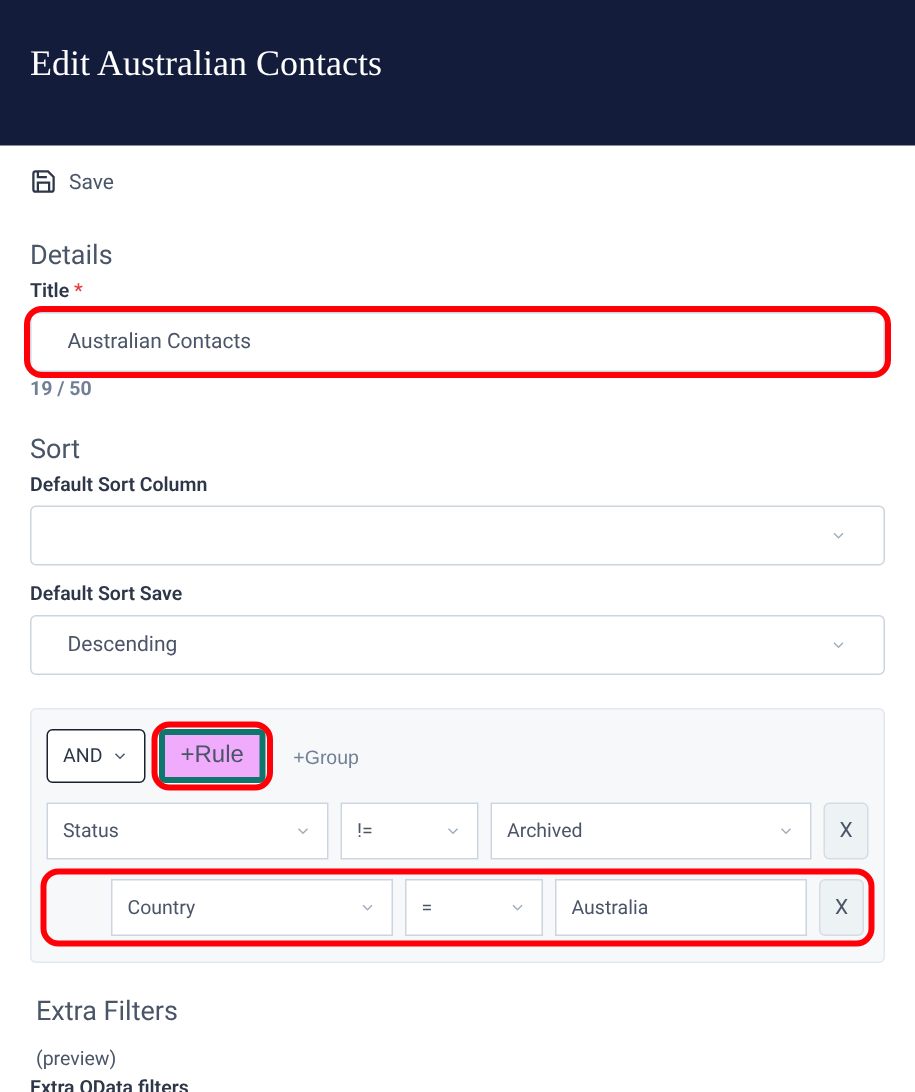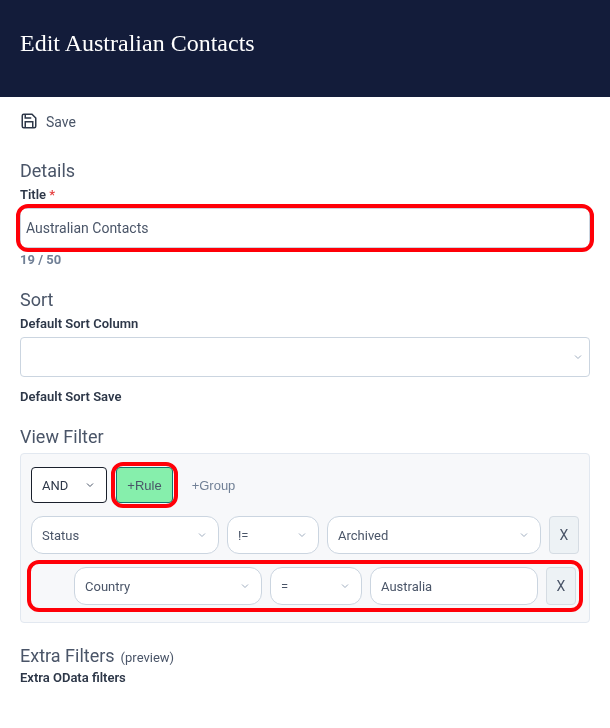--- a/index.html
+++ b/index.html
@@ -24,21 +24,21 @@
   .save-icon { width: 18px; height: 18px; color: #2d3748; }
   .save-label { font-size: 14px; color: #4a5568; }
   .section-title { font-size: 18px; color: #4a5568; font-weight: 400; margin-bottom: 6px; }
   .field-label { font-size: 13px; font-weight: 600; color: #2d3748; margin-bottom: 6px; display: block; }
   .req { color: #e53e3e; }
   .input-text, .select-box {
     width: 100%;
     height: 40px;
     border: 1px solid #cbd5e0;
     border-radius: 4px;
-    padding: 0 5px;
+    padding: 0 24px;
     font-size: 14px;
     color: #4a5568;
     background: #ffffff;
     display: flex;
     align-items: center;
     justify-content: space-between;
   }
   .input-text { display: flex; align-items: center; }
   .helper { font-size: 13px; color: #718096; margin-top: 4px; font-weight: bold; }
   .section { margin-bottom: 22px; }
@@ -51,47 +51,47 @@
   }
   .row1 { display: flex; gap: 8px; align-items: center; margin-bottom: 12px; }
   .and-btn {
     background: #ffffff;
     border: 1px solid #1a202c;
     border-radius: 4px;
     height: 36px;
     padding: 0 10px;
     display: flex;
     align-items: center;
-    gap: 16px;
+    gap: 6px;
     font-size: 13px;
     color: #2d3748;
   }
   .rule-btn {
-    background: #86efac;
-    border: 1px solid #0f766e;
+    background: #f0abfc;
+    border: 4px solid #0f766e;
     border-radius: 4px;
     height: 36px;
     padding: 0 10px;
-    font-size: 13px;
+    font-size: 16px;
     color: #4a5568;
   }
   .group-btn {
     background: transparent;
     border: none;
     height: 36px;
     padding: 0 10px;
     font-size: 13px;
     color: #718096;
   }
   .rule-row { display: flex; gap: 8px; align-items: center; margin-bottom: 10px; }
   .rule-row:last-child { margin-bottom: 0; }
   .rsel {
     background: #ffffff;
     border: 1px solid #cbd5e0;
-    border-radius: 12px;
+    border-radius: 0;
     height: 38px;
     display: flex;
     align-items: center;
     justify-content: space-between;
     padding: 0 10px;
     font-size: 13px;
     color: #4a5568;
   }
   .col-field { flex: 0 0 188px; }
   .col-op    { flex: 0 0 92px; }
@@ -103,21 +103,21 @@
     border: 1px solid #d5dce3;
     border-radius: 4px;
     font-size: 14px;
     color: #4a5568;
     display: flex;
     align-items: center;
     justify-content: center;
   }
   .hl-red { outline: 4px solid #ff0008; outline-offset: 0; border-radius: 6px; }
   .preview-tag { font-size: 13px; color: #4a5568; margin-left: 4px; vertical-align: super; }
-  .extra-title { display: flex; align-items: baseline; gap: 2px; }
+  .extra-title { display: flex; align-items: baseline; gap: 14px; flex-direction: column; }
 </style>
 </head>
 <body>
 
 <div class="header">
   <h1>Edit Australian Contacts</h1>
 </div>
 
 <div class="content">
 
@@ -150,24 +150,29 @@
     <div class="select-box">
       <span></span>
       <svg class="chev" viewBox="0 0 24 24" fill="none" stroke="#a0aec0" stroke-width="2">
           <polyline points="6 9 12 15 18 9"></polyline>
         </svg>
     </div>
 
     <div style="height:12px"></div>
 
     <label class="field-label">Default Sort Save</label>
+    <div class="select-box">
+      <span>Descending</span>
+      <svg class="chev" viewBox="0 0 24 24" fill="none" stroke="#a0aec0" stroke-width="2">
+          <polyline points="6 9 12 15 18 9"></polyline>
+        </svg>
+    </div>
   </div>
 
   <div class="section">
-    <div class="section-title">View Filter</div>
     <div class="filter-panel">
 
       <div class="row1">
         <div class="and-btn">
           <span>AND</span>
           <svg class="chev" viewBox="0 0 24 24" fill="none" stroke="#4a5568" stroke-width="2">
               <polyline points="6 9 12 15 18 9"></polyline>
             </svg>
         </div>
         <div class="hl-red" style="border-radius:8px; padding:1px;">

